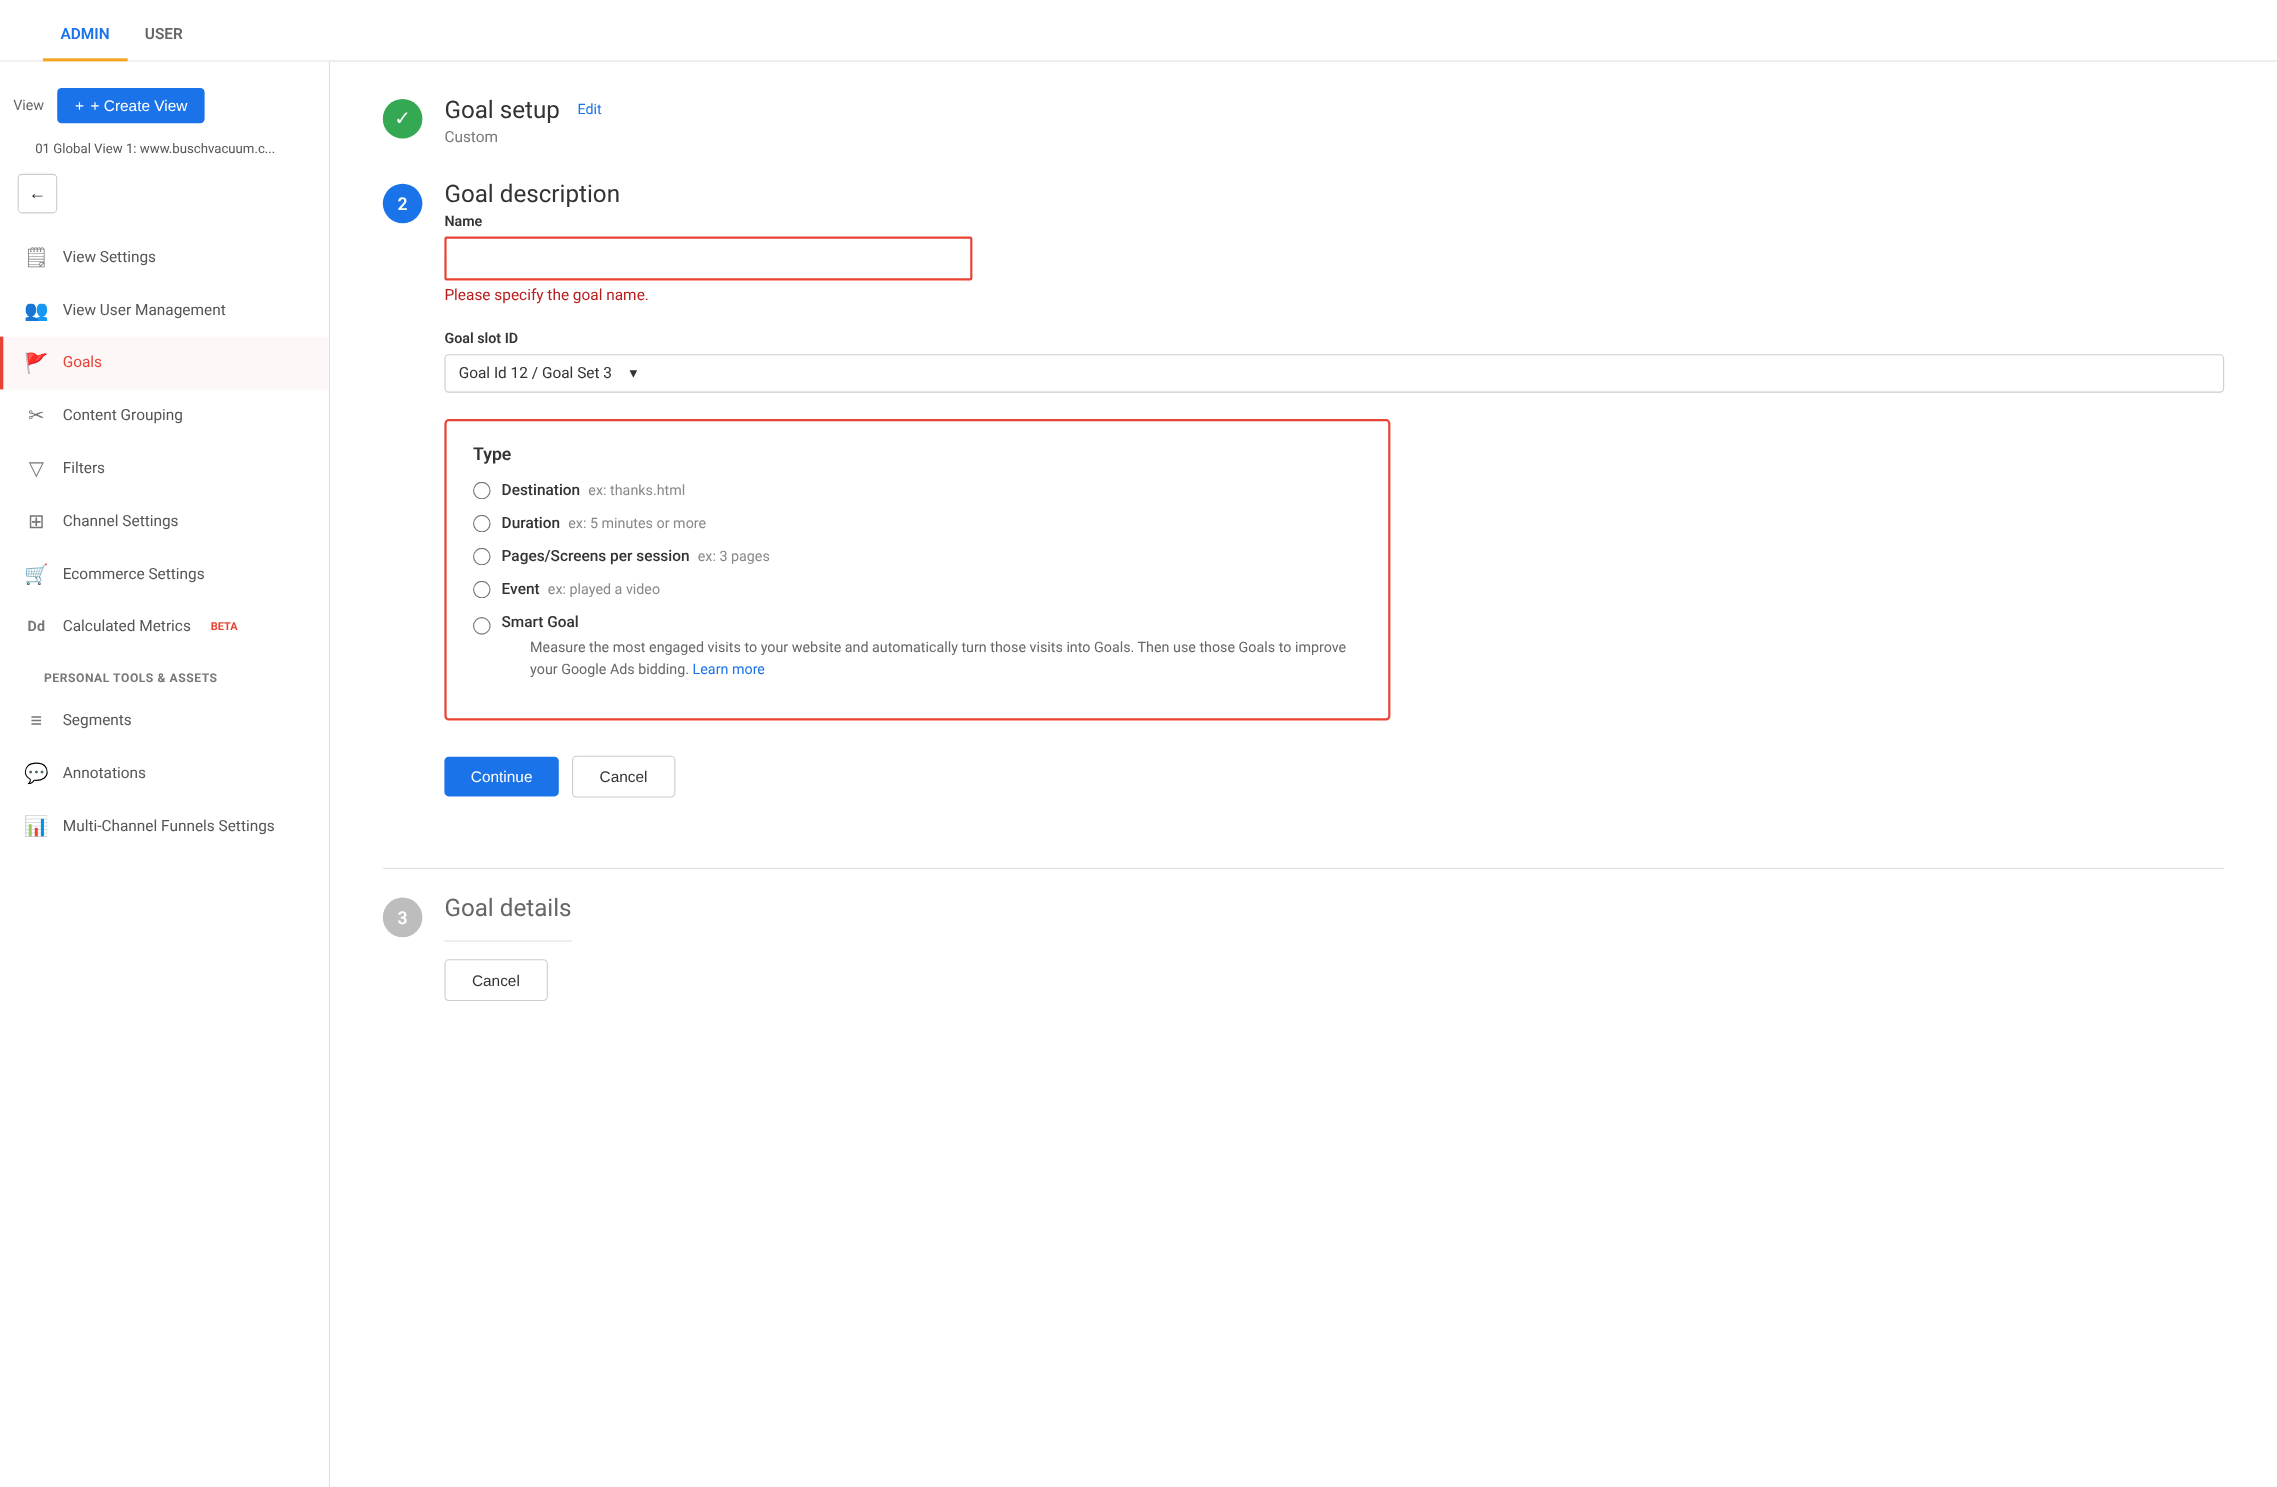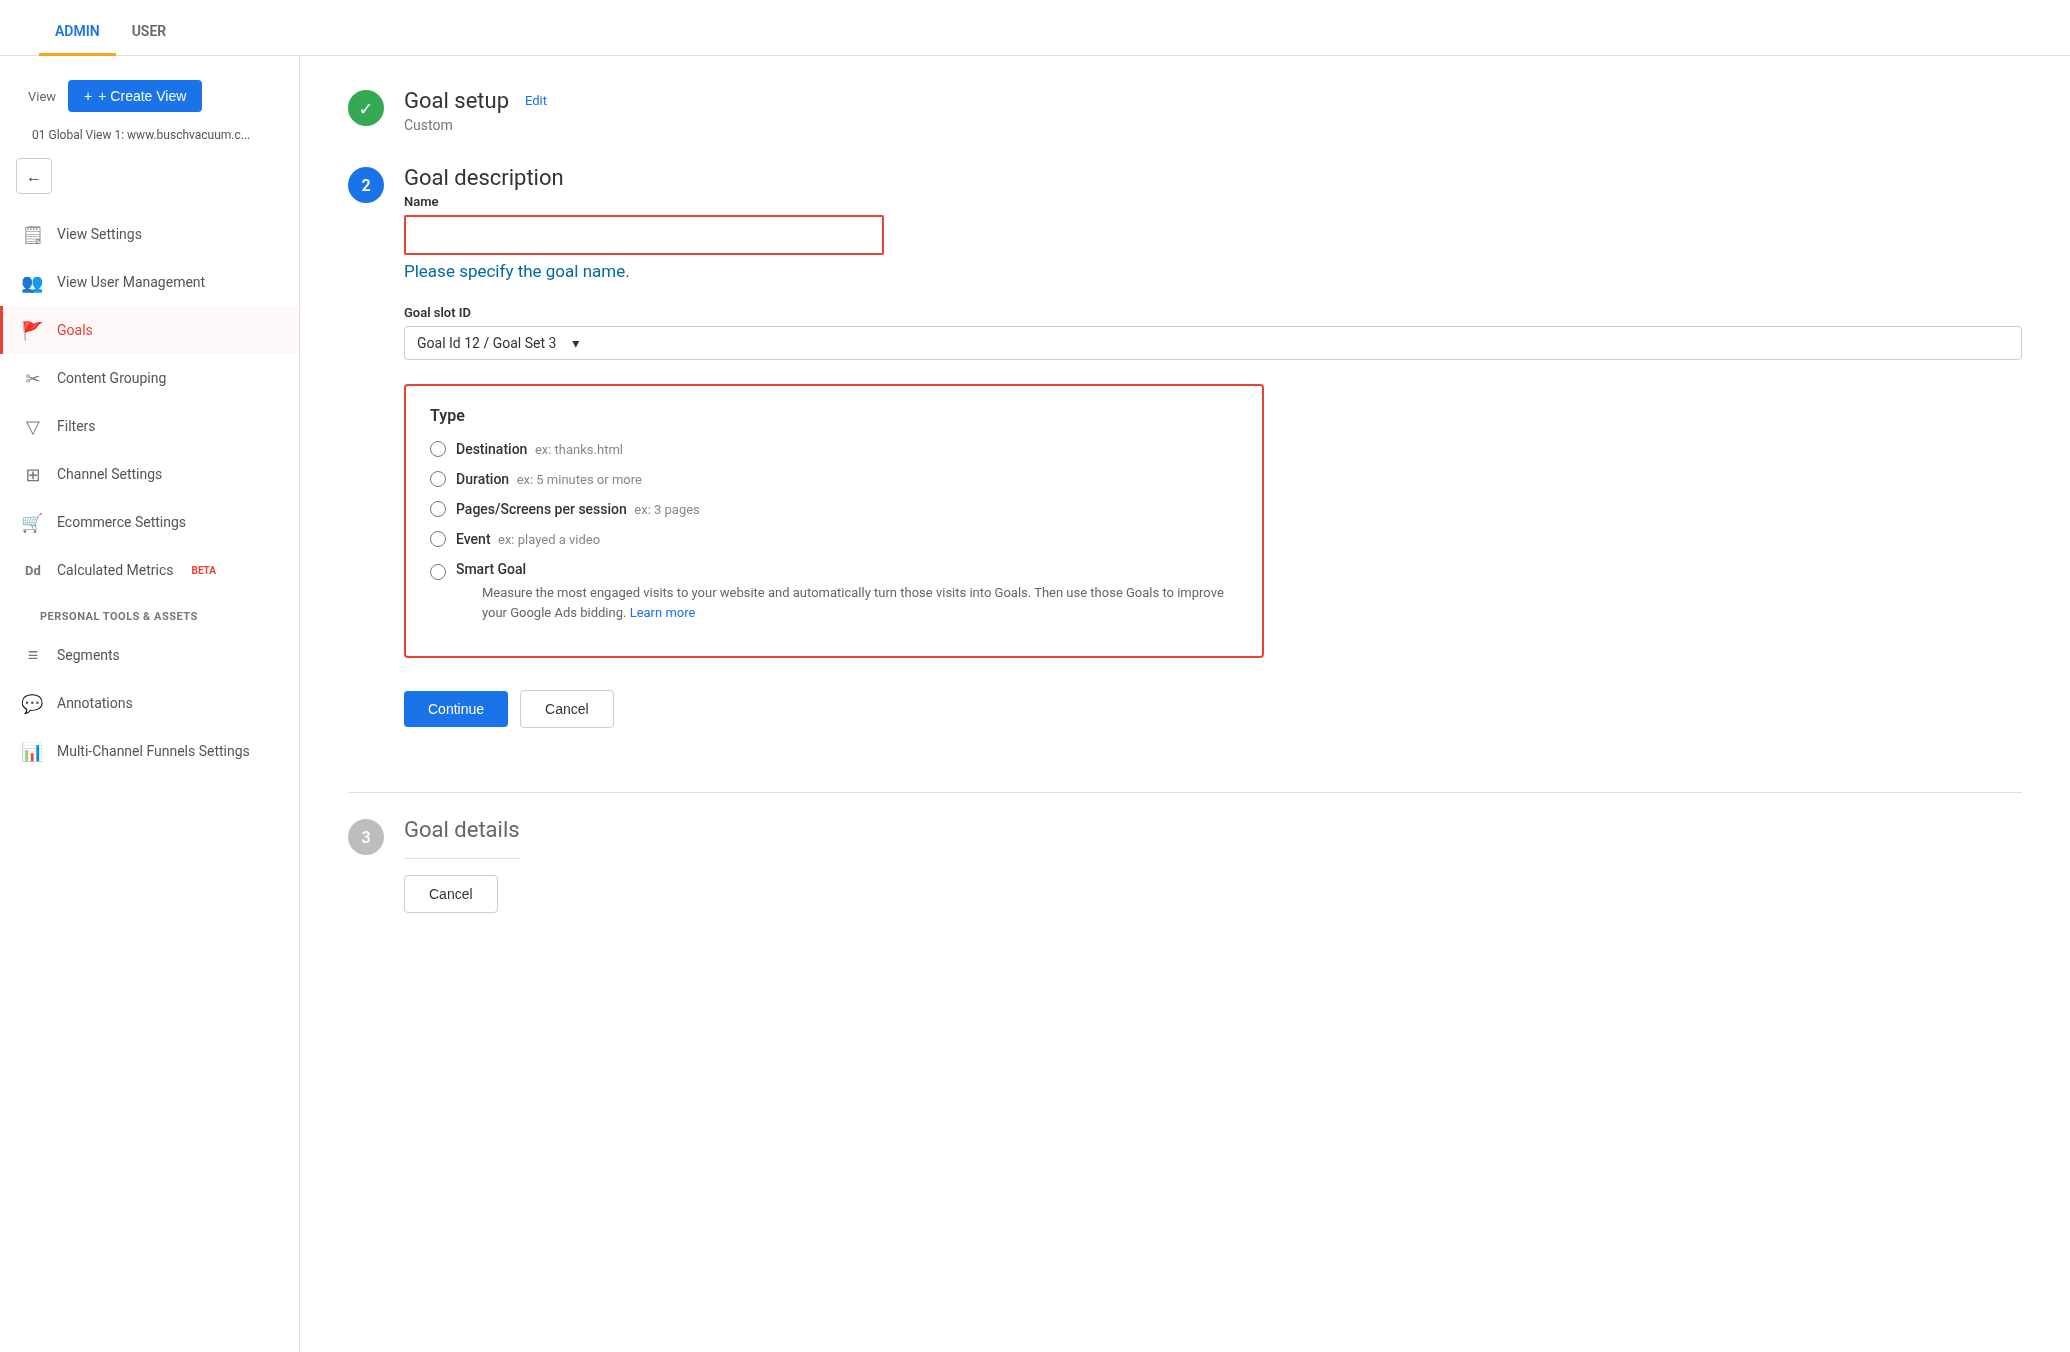--- a/index.html
+++ b/index.html
@@ -40,21 +40,21 @@
       min-width: 300px;
       border-right: 1px solid #e0e0e0;
       overflow-y: auto;
       background: #fff;
       padding-top: 16px;
     }
 
     .sidebar-view-section {
       display: flex;
       align-items: center;
-      padding: 8px 28px 16px;
+      padding: 8px 12px 16px;
       gap: 12px;
     }
 
     .create-view-btn {
       display: flex;
       align-items: center;
       gap: 6px;
       background: #1a73e8;
       color: #fff;
       border: none;
@@ -230,22 +230,22 @@
       width: 480px;
       height: 40px;
       border: 2px solid #e84235;
       border-radius: 2px;
       padding: 8px 12px;
       font-size: 14px;
       outline: none;
     }
 
     .form-error {
-      color: #0369a1;
-      font-size: 17px;
+      color: #b91c1c;
+      font-size: 14px;
       margin-top: 6px;
     }
 
     .form-group { margin-bottom: 24px; }
 
     
     .goal-slot-dropdown {
       display: flex;
       align-items: center;
       gap: 8px;

